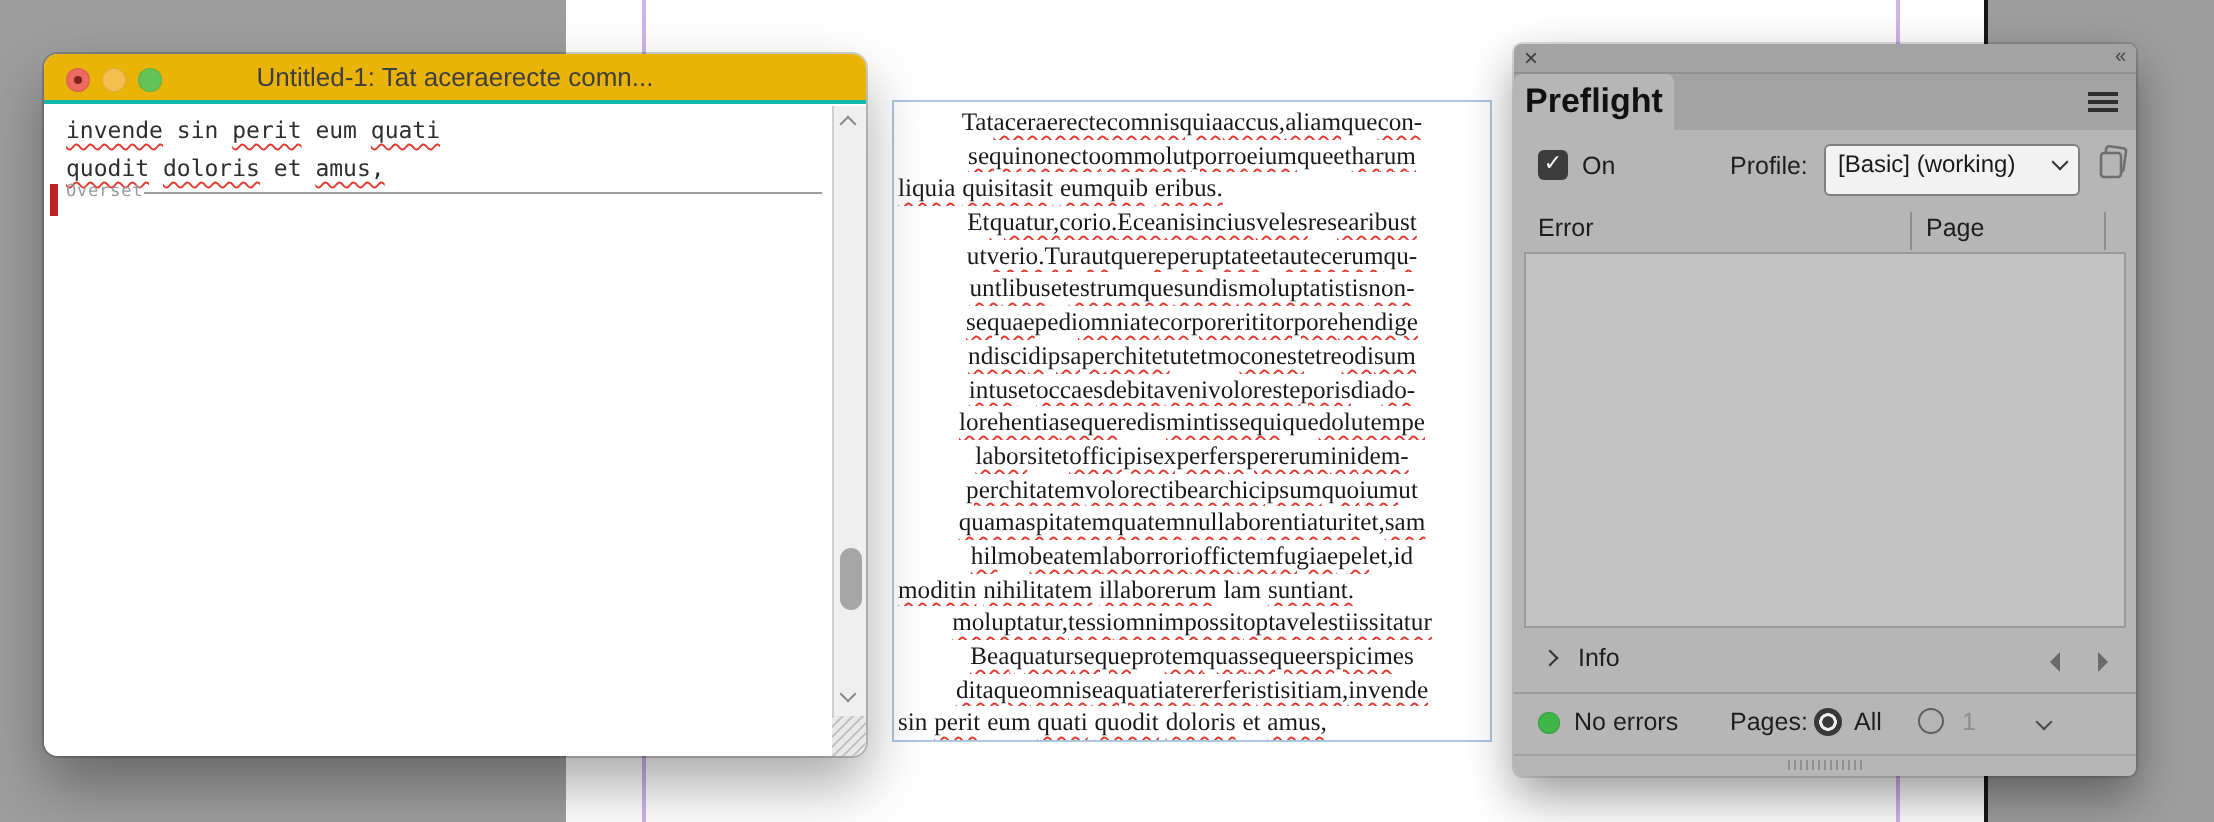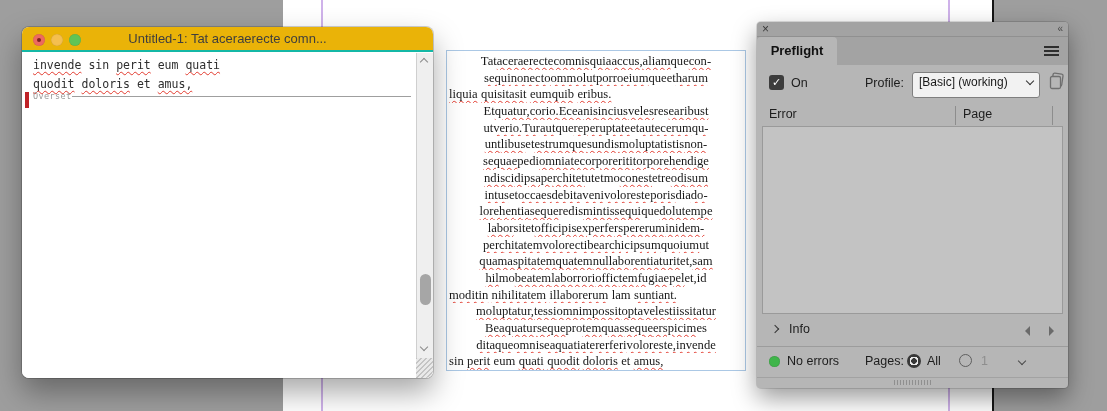--- a/index.html
+++ b/index.html
@@ -58,21 +58,21 @@
       repeating-linear-gradient(135deg,rgba(0,0,0,.16) 0 1px,transparent 1px 3.5px),#e9e9e9;border-radius:0 0 7px 0}
 
   
   #preflight{position:absolute;left:757px;top:22px;width:311px;height:366px;background:#b6b6b6;border-radius:4px;
       box-shadow:0 10px 24px rgba(0,0,0,.4),0 0 0 1px rgba(0,0,0,.12);font-size:12.5px;color:#1d1d1d;z-index:10}
   .minibar{height:15px;background:#a3a3a3;border-bottom:1px solid #909090;border-radius:4px 4px 0 0;position:relative}
   .close-x{position:absolute;left:5px;top:0;font-size:12px;color:#3a3a3a;line-height:14px;cursor:default}
   .collapse{position:absolute;right:6px;top:0;font-size:10px;color:#4a4a4a;line-height:14px;letter-spacing:-1px}
   .tabrow{height:28px;background:#a3a3a3;position:relative}
   .tab{position:absolute;left:0;top:0;width:80px;height:28px;background:#b6b6b6;border-radius:4px 4px 0 0;
-      text-align:center;line-height:28px;font-weight:bold;font-size:13px;color:#111}
+      text-align:center;line-height:28px;font-weight:bold;font-size:17px;color:#111}
   .menu-icon{position:absolute;right:9px;top:9px;width:15px;height:10px;border-top:2px solid #2e2e2e;border-bottom:2px solid #2e2e2e;
       background:linear-gradient(#2e2e2e,#2e2e2e) center/100% 2px no-repeat}
   .onrow{position:absolute;left:0;right:0;top:52px;height:22px}
   .checkbox{position:absolute;left:12px;top:1px;width:15px;height:15px;background:#3d3d3d;border-radius:3px;
       color:#fff;font-size:11px;text-align:center;line-height:15px}
   .on-label{position:absolute;left:34px;top:2px}
   .profile-label{position:absolute;left:108px;top:2px}
   .dropdown{position:absolute;left:155px;top:-2px;width:128px;height:26px;background:#f2f2f2;border:1px solid #7f7f7f;
       border-radius:3px;font-size:12px;line-height:19px;padding-left:6px;color:#1a1a1a}
   .dd-chev{position:absolute;right:6px;top:5px;border-color:#333}
@@ -124,21 +124,21 @@
       <div class="fl"><span class="sq">ndisci</span><span class="sq">dipsape</span><span class="sq">rchitet</span><span>ut</span><span>et</span><span>mo</span><span class="sq">conest</span><span>et</span><span>re</span><span class="sq">odi</span><span class="sq">sum</span></div>
       <div class="fl"><span class="sq">intus</span><span>et</span><span class="sq">occaes</span><span class="sq">debita</span><span class="sq">veni</span><span class="sq">voloreste</span><span class="sq">poris</span><span>dia</span><span class="sq">do-</span></div>
       <div class="fl"><span class="sq">lorehentia</span><span class="sq">seque</span><span>re</span><span>dis</span><span class="sq">mintissequi</span><span>que</span><span class="sq">dolutempe</span></div>
       <div class="fl"><span class="sq">labor</span><span>sit</span><span>et</span><span class="sq">officipis</span><span class="sq">experfe</span><span class="sq">rspererum</span><span class="sq">ini</span><span class="sq">dem-</span></div>
       <div class="fl"><span class="sq">perc</span><span class="sq">hitatem</span><span class="sq">volorec</span><span class="sq">tibearc</span><span class="sq">hicipsum</span><span class="sq">quo</span><span class="sq">ium</span><span>ut</span></div>
       <div class="fl"><span class="sq">quam</span><span class="sq">aspitatem</span><span class="sq">quatem</span><span class="sq">nullabo</span><span class="sq">rentiaturit</span><span>et,</span><span class="sq">sam</span></div>
       <div class="fl"><span class="sq">hil</span><span>mo</span><span class="sq">beatem</span><span class="sq">laborrori</span><span class="sq">offic</span><span class="sq">tem</span><span class="sq">fugiaepel</span><span>et,</span><span>id</span></div>
       <div class="fl pend"><span class="sq">moditin</span><span class="sq">nihilitatem</span><span class="sq">illaborerum</span><span>lam</span><span class="sq">suntiant.</span></div>
       <div class="fl"><span class="sq">moluptatur,</span><span class="sq">tessi</span><span class="sq">omnimpossit</span><span class="sq">opta</span><span class="sq">velesti</span><span class="sq">issitatur</span></div>
       <div class="fl"><span class="sq">Bea</span><span class="sq">quatur</span><span class="sq">seque</span><span>pro</span><span class="sq">tem</span><span class="sq">quas</span><span class="sq">seque</span><span class="sq">erspicim</span><span>es</span></div>
-      <div class="fl"><span class="sq">ditaque</span><span class="sq">omnis</span><span class="sq">eaquatiate</span><span class="sq">rerferi</span><span class="sq">voloreste,</span><span class="sq">invende</span></div>
+      <div class="fl"><span class="sq">ditaque</span><span class="sq">omnis</span><span class="sq">eaquatiate</span><span class="sq">rerferi</span><span class="sq">stisitiam,</span><span class="sq">invende</span></div>
       <div class="fl pend"><span>sin</span><span class="sq">perit</span><span>eum</span><span class="sq">quati</span><span class="sq">quodit</span><span class="sq">doloris</span><span>et</span><span class="sq">amus,</span></div>
     </div>
 </div>
 
 <div id="story-window">
   <div class="titlebar">
     <span class="tl tl-close"></span>
     <span class="tl tl-min"></span>
     <span class="tl tl-zoom"></span>
     <div class="wtitle">Untitled-1: Tat aceraerecte comn...</div>

